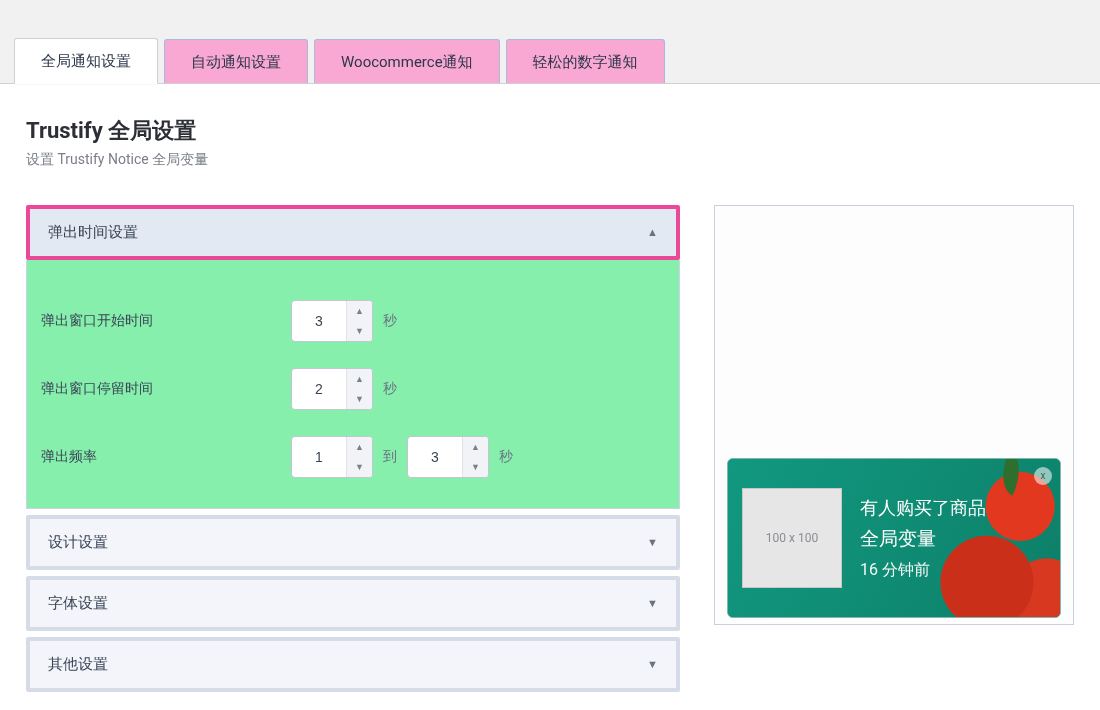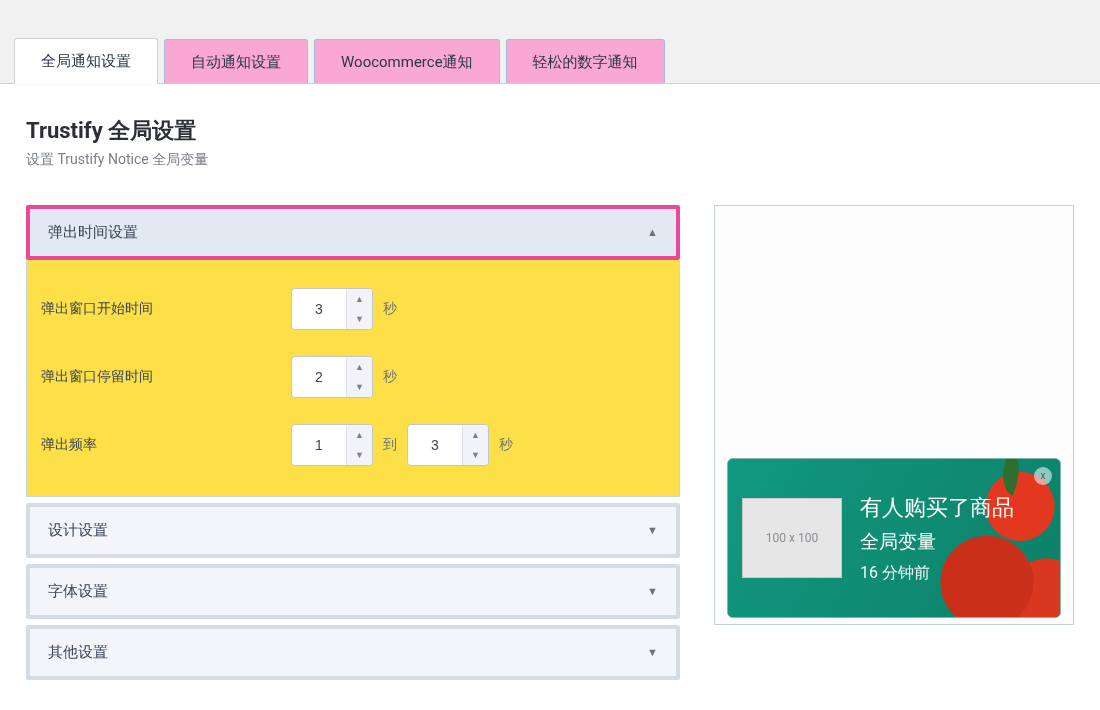--- a/index.html
+++ b/index.html
@@ -87,22 +87,22 @@
     cursor: pointer;
     font-size: 15px;
     color: #3a4456;
     border-radius: 2px;
   }
   .acc-header.collapsed { background: #f3f5fa; border-color: #d6dce7; text-align: right; }
 
   .acc-body {
     border: 1px solid #cbd4e4;
     border-top: none;
-    padding: 28px 14px 22px;
-    background: #fde047;
+    padding: 40px 14px 22px;
+    background: #86efac;
   }
   .form-row {
     display: flex;
     align-items: center;
     margin-bottom: 26px;
   }
   .form-row:last-child { margin-bottom: 8px; }
   .form-label {
     flex: 0 0 250px;
     color: #3a4456;
@@ -169,27 +169,27 @@
     position:absolute; inset:0;
     background:
       radial-gradient(circle at 88% 30%, #e1381f 0 34px, transparent 35px),
       radial-gradient(circle at 78% 78%, #c92f19 0 46px, transparent 47px),
       radial-gradient(circle at 96% 86%, #d83820 0 36px, transparent 37px),
       linear-gradient(120deg, #129880 0%, #0f8a72 60%, #0d7e68 100%);
   }
   .notice-leaf { position:absolute; top:-6px; right:38px; width:22px; height:40px; background:#2f6f2d; border-radius: 0 100% 0 100%/ 0 100% 0 100%; transform:rotate(25deg); }
   .notice-inner { position: relative; display:flex; padding:16px 14px; gap:18px; height:100%; align-items:center; }
   .thumb {
-    width:100px; height:80px; background:#e6e6e6;
+    width:100px; height:100px; background:#e6e6e6;
     border:1px solid #c8c8c8;
     display:flex; align-items:center; justify-content:center;
     font-size:12px; color:#8a8d95;
   }
   .notice-text { color:#fff; display:flex; flex-direction:column; gap:6px; }
-  .notice-text .l1 { font-size:22px; }
+  .notice-text .l1 { font-size:18px; }
   .notice-text .l2 { font-size:19px; }
   .notice-text .l3 { font-size:16px; opacity:.95; margin-top:2px; }
   .notice-x {
     position:absolute; top:8px; right:8px;
     width:18px; height:18px; border-radius:50%;
     background: rgba(255,255,255,0.55);
     color:#555; font-size:10px; line-height:18px; text-align:center;
     cursor:pointer;
   }
 

